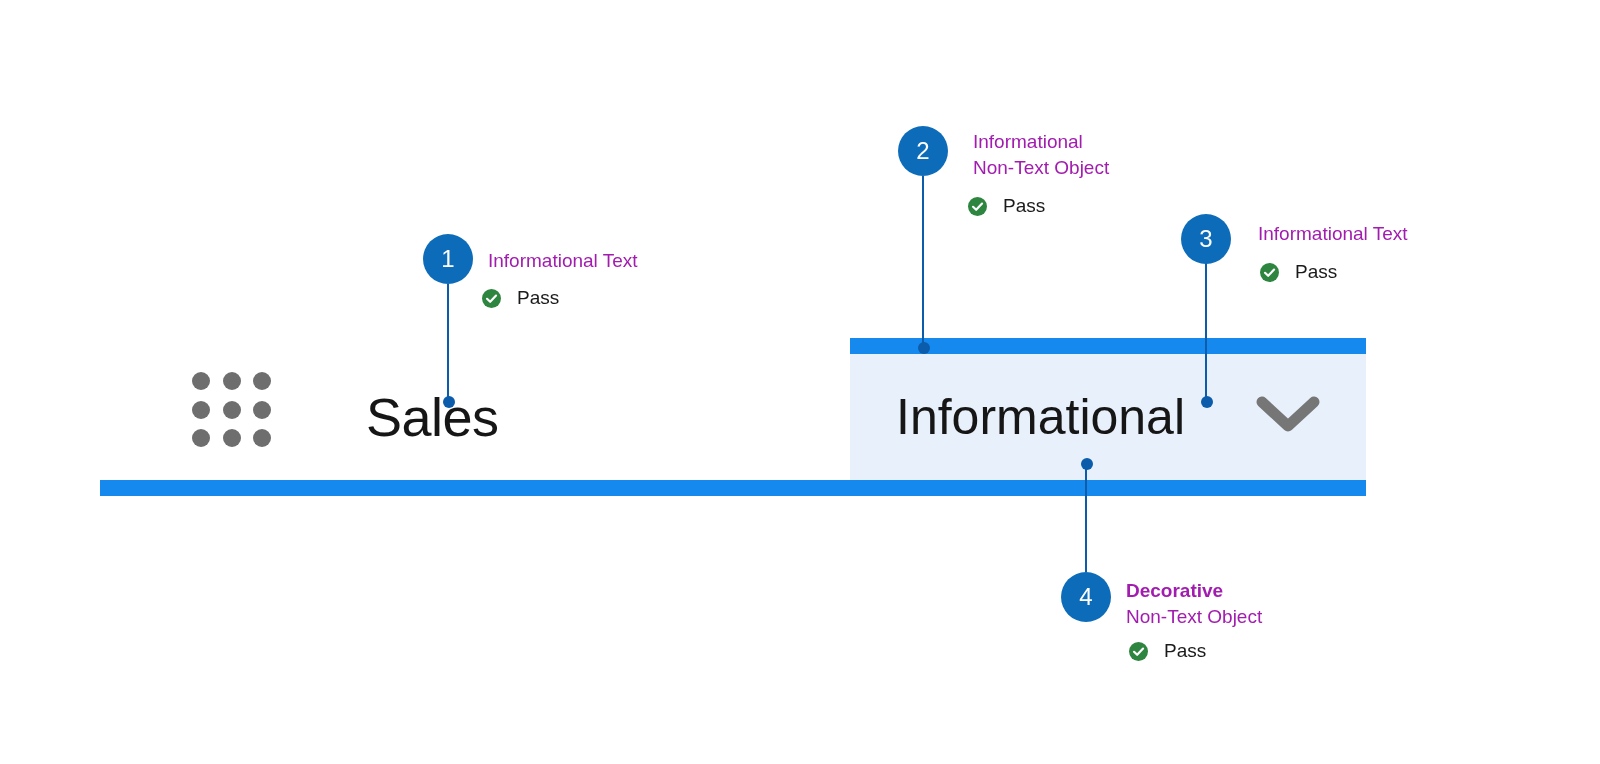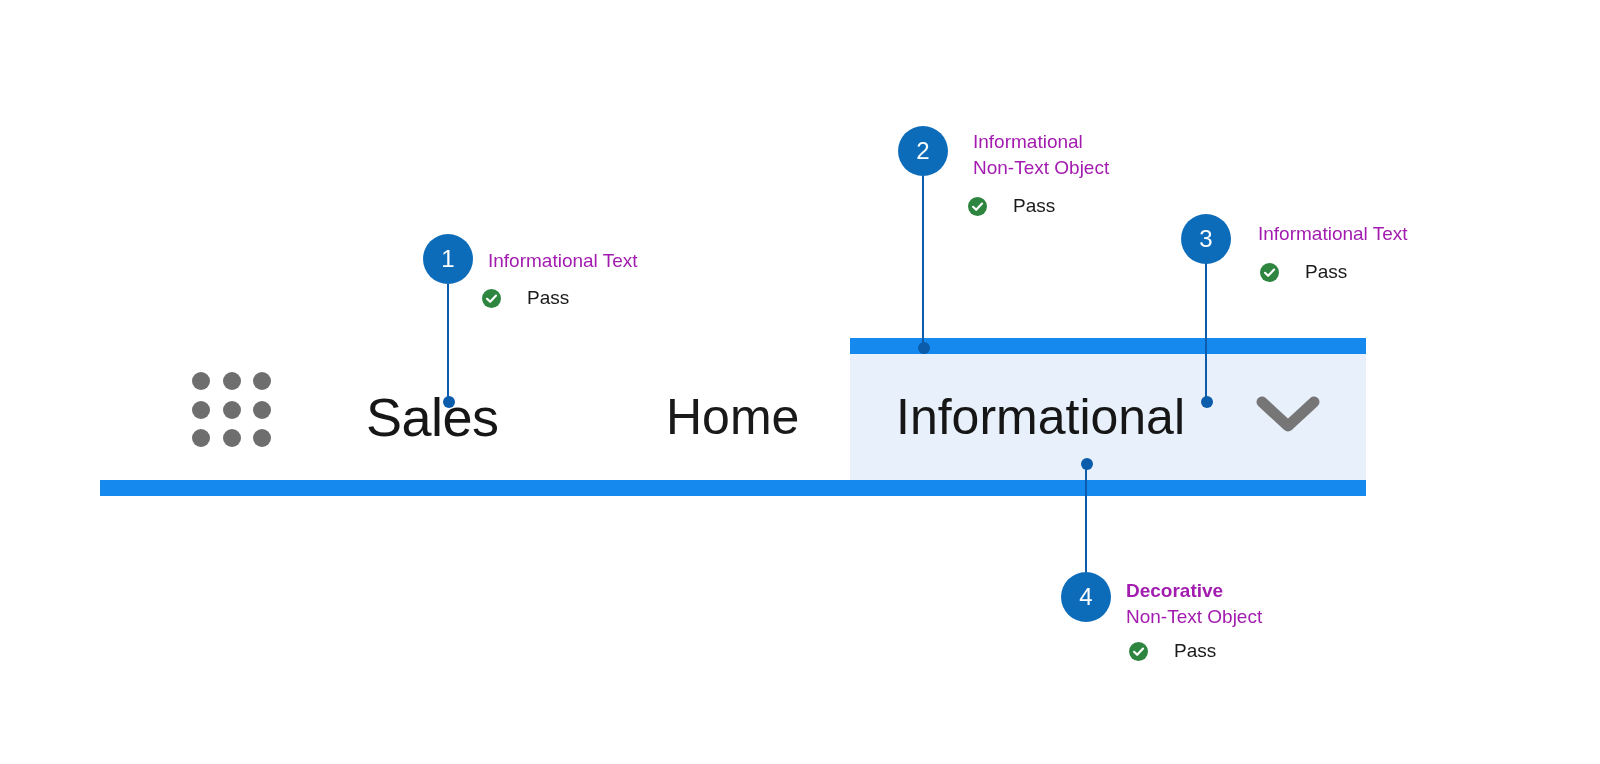--- a/index.html
+++ b/index.html
@@ -131,21 +131,21 @@
     position: absolute;
     font-size: 19px;
     line-height: 26px;
     color: #a21caf;
     white-space: nowrap;
   }
   .result {
     position: absolute;
     display: flex;
     align-items: center;
-    gap: 26px;
+    gap: 16px;
     white-space: nowrap;
   }
   .result .check {
     width: 19px; height: 19px;
     flex: 0 0 19px;
     display: block;
   }
   .result .result-label {
     font-size: 19px;
     line-height: 24px;
@@ -166,21 +166,20 @@
       <span></span>
       <span></span>
       <span></span>
       <span></span>
       <span></span>
       <span></span>
     </div>
 
     <div class="app-name">Sales</div>
 
-    <div class="tab-home">Home</div>
 
     <div class="tab-panel"></div>
     <div class="tab-panel-topbar"></div>
     <div class="tab-opportunities">Informational</div>
 
     <div class="chevron">
       <svg viewBox="0 0 64 44" width="64" height="44" aria-hidden="true">
         <path d="M6 10 L32 34 L58 10" fill="none" stroke="#767676" stroke-width="11" stroke-linecap="round" stroke-linejoin="round"></path>
       </svg>
     </div>

